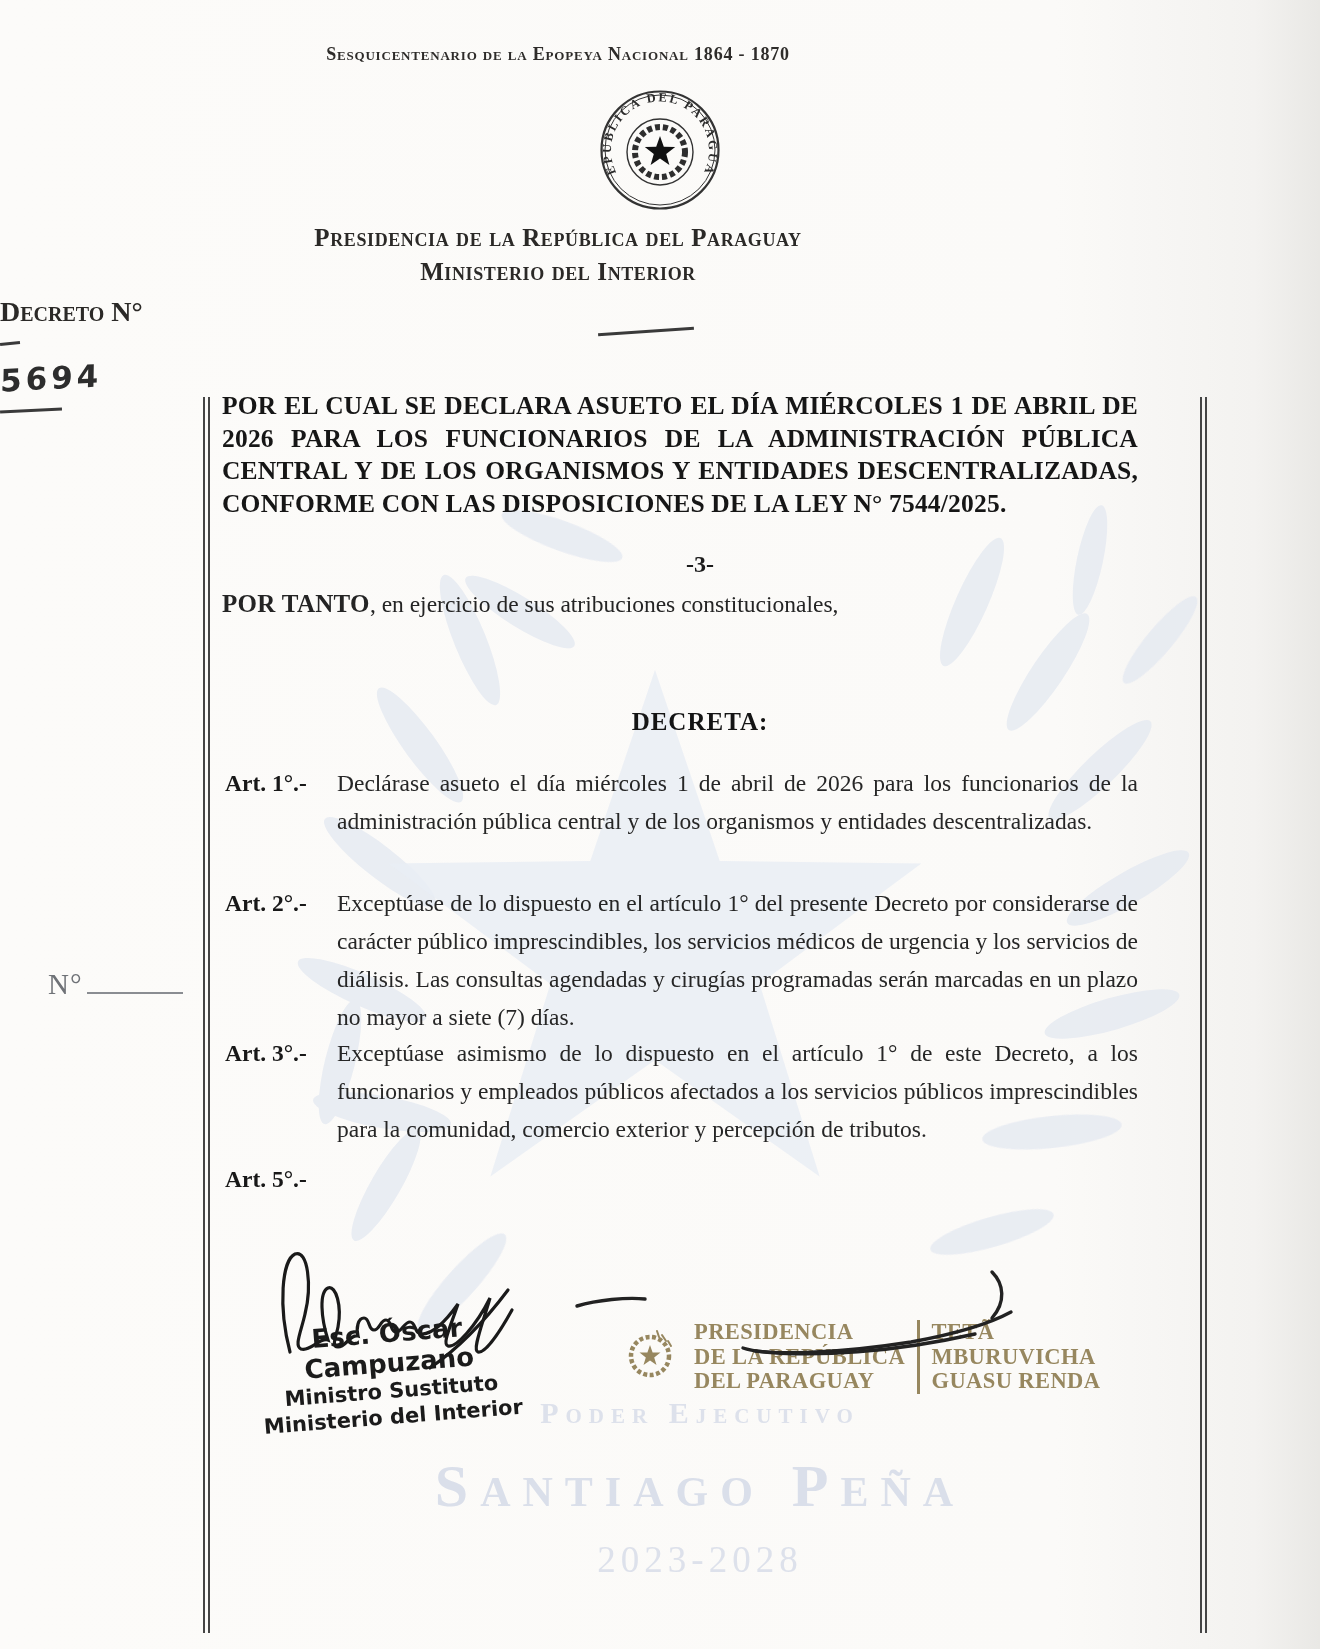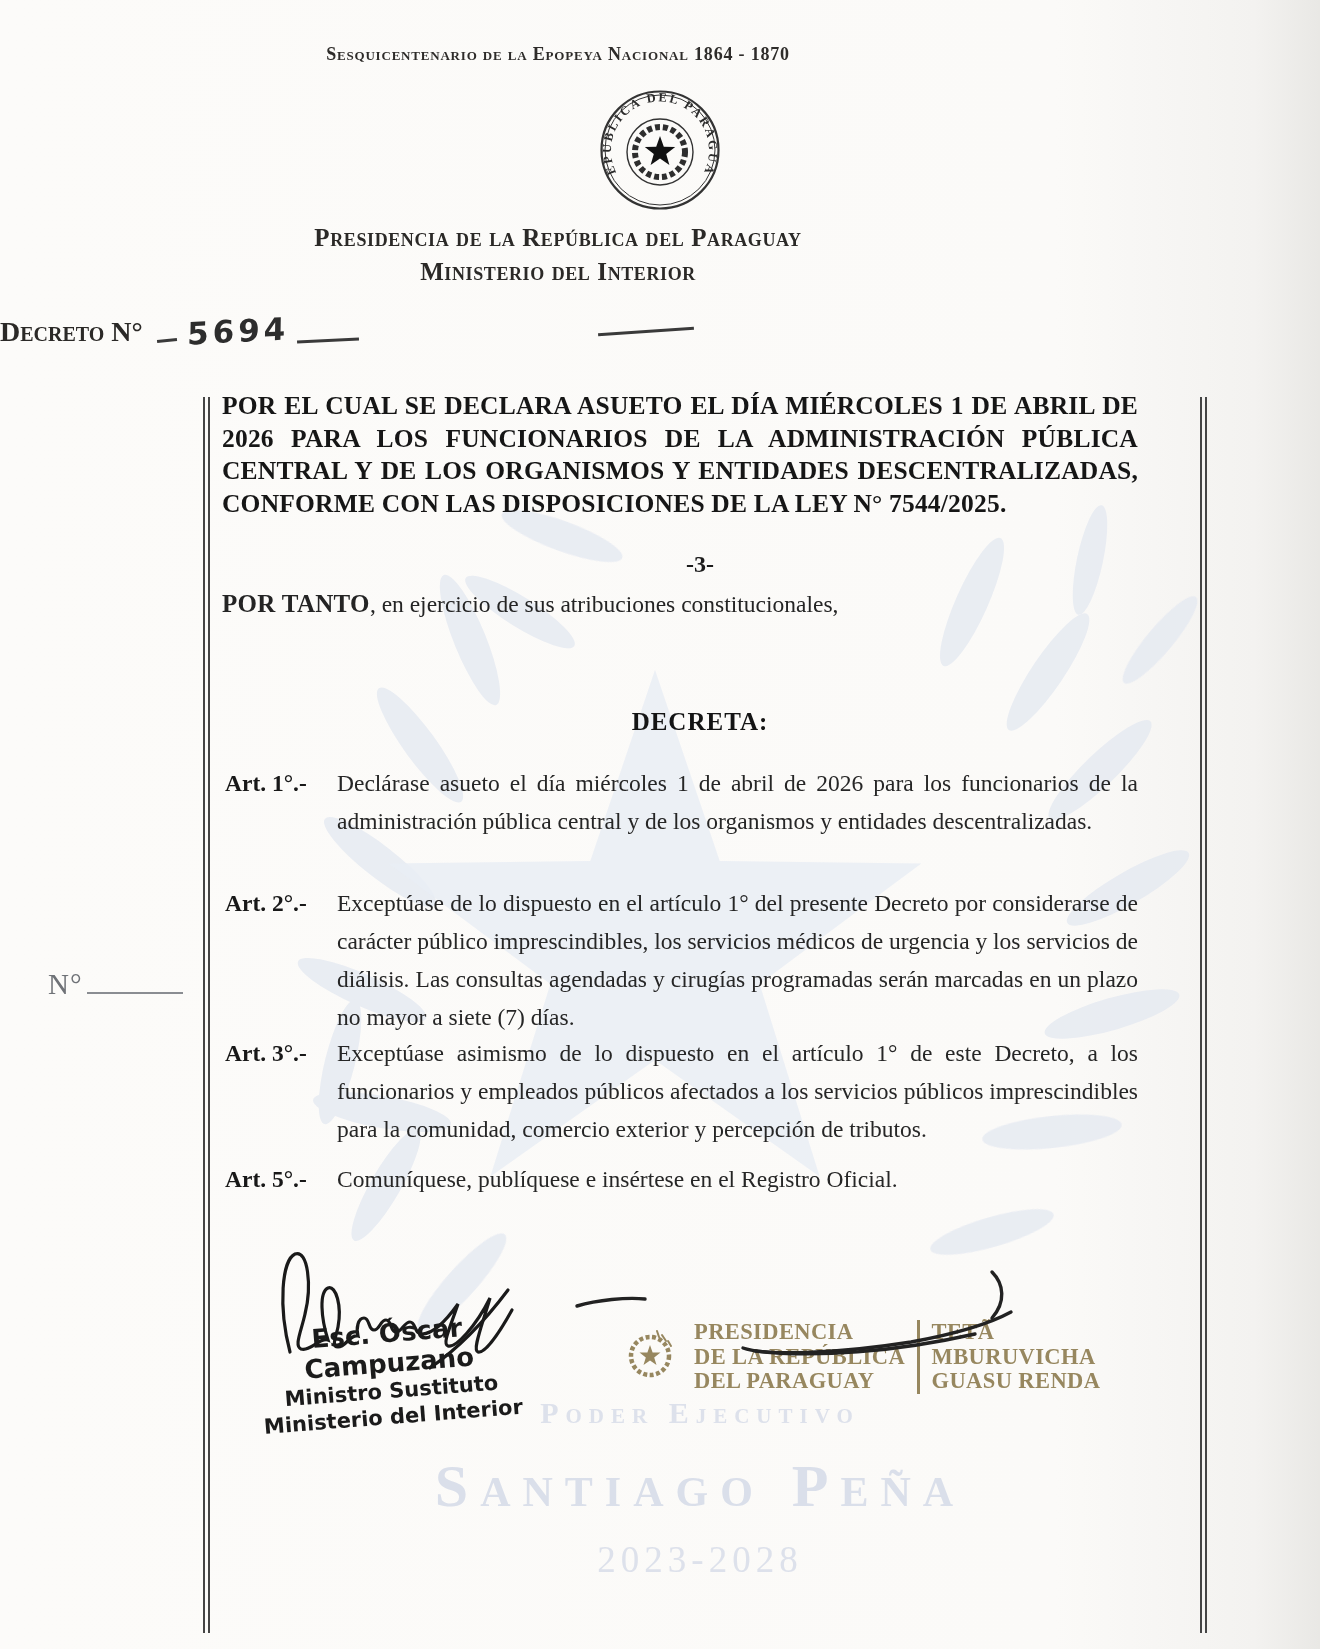--- a/index.html
+++ b/index.html
@@ -14,21 +14,21 @@
   .wm-text{left:240px;width:920px;text-align:center;z-index:0;font-variant:small-caps;}
   #wm1{top:1396px;font-size:30px;letter-spacing:7px;font-weight:600;color:#dde1eb;}
   #wm2{top:1452px;font-size:60px;letter-spacing:12px;font-weight:600;color:#dadfea;}
   #wm3{top:1538px;font-size:37px;letter-spacing:5px;color:#dde1eb;}
   
   .center-full{left:0;width:1116px;text-align:center;z-index:2;}
   #motto{top:44px;font-size:18px;font-weight:600;letter-spacing:0.8px;font-variant:small-caps;color:#2e2c2a;}
   #seal{left:598px;top:88px;width:124px;height:124px;z-index:2;}
   #org1{top:224px;font-size:25px;font-weight:600;letter-spacing:0.6px;font-variant:small-caps;color:#2b2927;}
   #org2{top:258px;font-size:25px;font-weight:600;letter-spacing:0.6px;font-variant:small-caps;color:#2b2927;}
-  #decree-row{top:312px;display:flex;justify-content:flex-start;align-items:baseline;gap:14px;}
+  #decree-row{top:296px;display:flex;justify-content:flex-end;align-items:baseline;gap:14px;flex-direction:column;}
   #decree-label{font-size:28px;font-weight:600;font-variant:small-caps;color:#2b2927;}
   .hand-num{
     position:relative;font-family:"DejaVu Sans", sans-serif;font-weight:bold;font-size:31px;
     letter-spacing:4px;color:#2d2d2d;transform:rotate(-3deg) skewX(-4deg);display:inline-block;top:1px;
   }
   .hand-dash{display:inline-block;background:#3a3a3a;height:2.5px;vertical-align:middle;}
   #dash-pre{width:20px;transform:rotate(-6deg);margin-right:-4px;}
   #dash-post{width:62px;transform:rotate(-3deg);margin-left:-6px;}
   .hand-underline{position:absolute;left:598px;top:330px;width:96px;height:2.5px;background:#3a3a3a;transform:rotate(-4deg);z-index:2;}
   
@@ -141,21 +141,20 @@
   <div id="art2" class="article">
     <span class="lbl">Art. 2°.-</span>
     <div class="txt">Exceptúase de lo dispuesto en el artículo 1° del presente Decreto por considerarse de carácter público imprescindibles, los servicios médicos de urgencia y los servicios de diálisis. Las consultas agendadas y cirugías programadas serán marcadas en un plazo no mayor a siete (7) días.</div>
   </div>
   <div id="art3" class="article">
     <span class="lbl">Art. 3°.-</span>
     <div class="txt">Exceptúase asimismo de lo dispuesto en el artículo 1° de este Decreto, a los funcionarios y empleados públicos afectados a los servicios públicos imprescindibles para la comunidad, comercio exterior y percepción de tributos.</div>
   </div>
   <div id="art5" class="article">
     <span class="lbl">Art. 5°.-</span>
-    <div class="txt">Comuníquese, publíquese e insértese en el Registro Oficial.</div>
   </div>
 
   <div id="margin-no" class="abs">
     <span>N°</span><span class="line"></span>
   </div>
 
   <svg id="sig-svg" class="abs" width="268" height="140" viewBox="0 0 268 140">
     <g fill="none" stroke="#1a1a1a" stroke-width="3.2" stroke-linecap="round">
       <path d="M 30,118 C 18,72 22,26 35,20 C 48,15 52,52 45,80 C 41,98 34,112 41,115 C 50,118 60,103 68,106 C 61,84 59,58 68,54 C 76,51 82,72 78,93 C 76,103 71,113 78,113 C 86,113 90,100 98,102 C 96,94 98,84 104,84 C 110,84 108,96 114,96 C 120,96 120,86 126,86 C 132,86 130,98 136,98 C 142,98 144,88 150,88 C 156,88 154,100 162,100 C 174,100 188,84 198,70 C 190,94 182,110 188,112 C 196,114 216,92 230,64 C 222,92 212,116 218,118 C 226,120 242,94 252,76"></path>
       <path d="M 170,134 C 202,112 230,80 248,56"></path>

